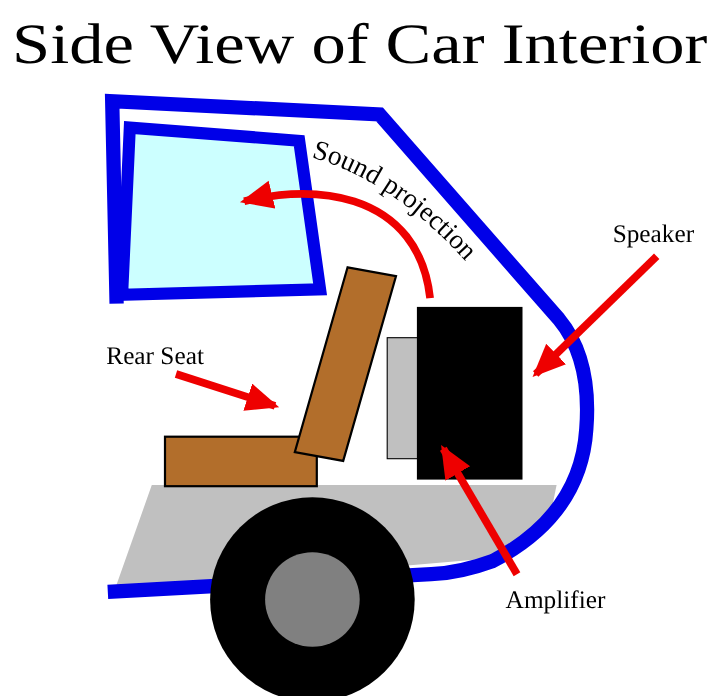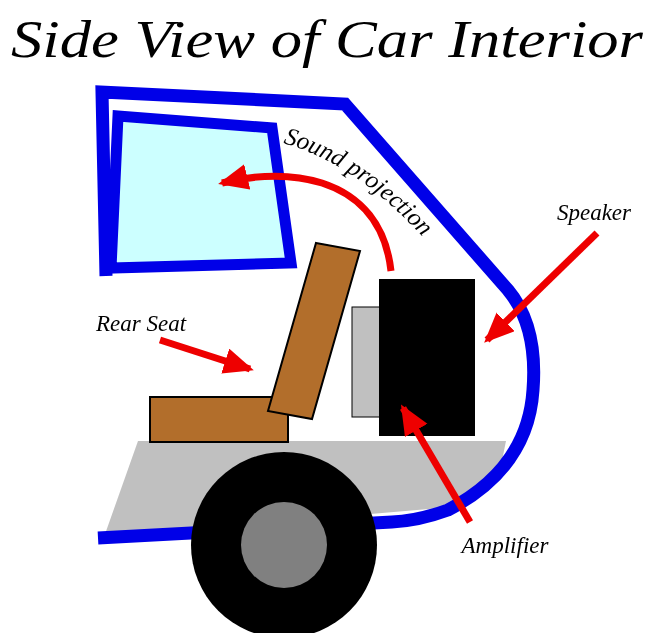--- a/index.html
+++ b/index.html
@@ -7,21 +7,20 @@
     padding: 0;
     background: #ffffff;
   }
   .stage {
     position: relative;
     width: 653px;
     height: 633px;
     background: #ffffff;
     overflow: hidden;
     font-family: "Liberation Serif", serif;
-    font-style: italic;
   }
   svg {
     display: block;
   }
   text {
     font-family: "Liberation Serif", serif;
     fill: #000000;
   }
   .title-text {
     font-size: 52px;

